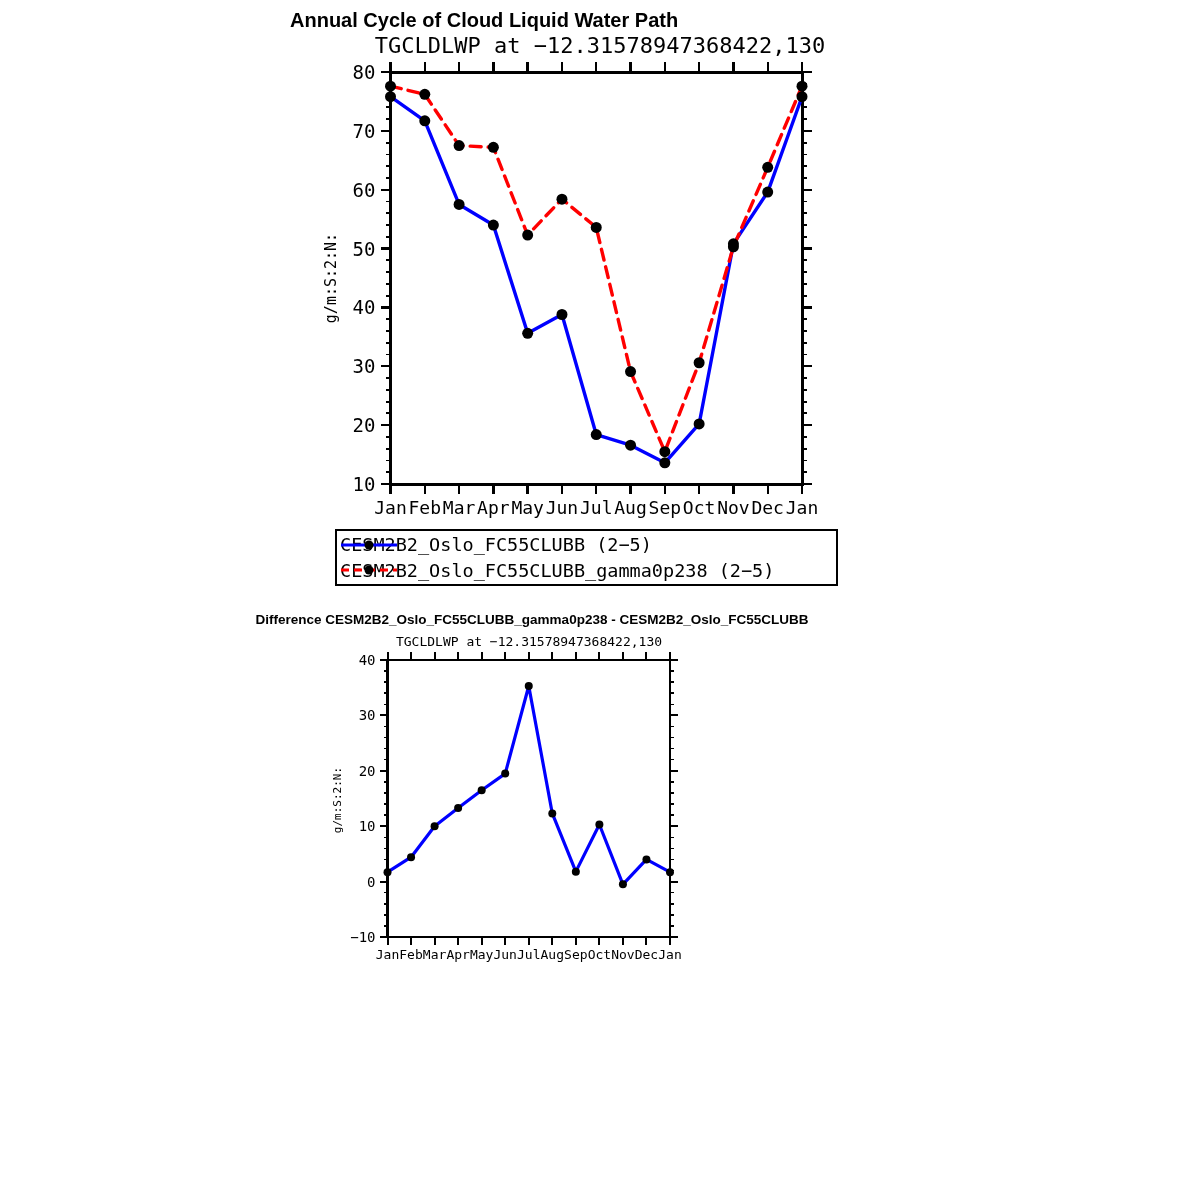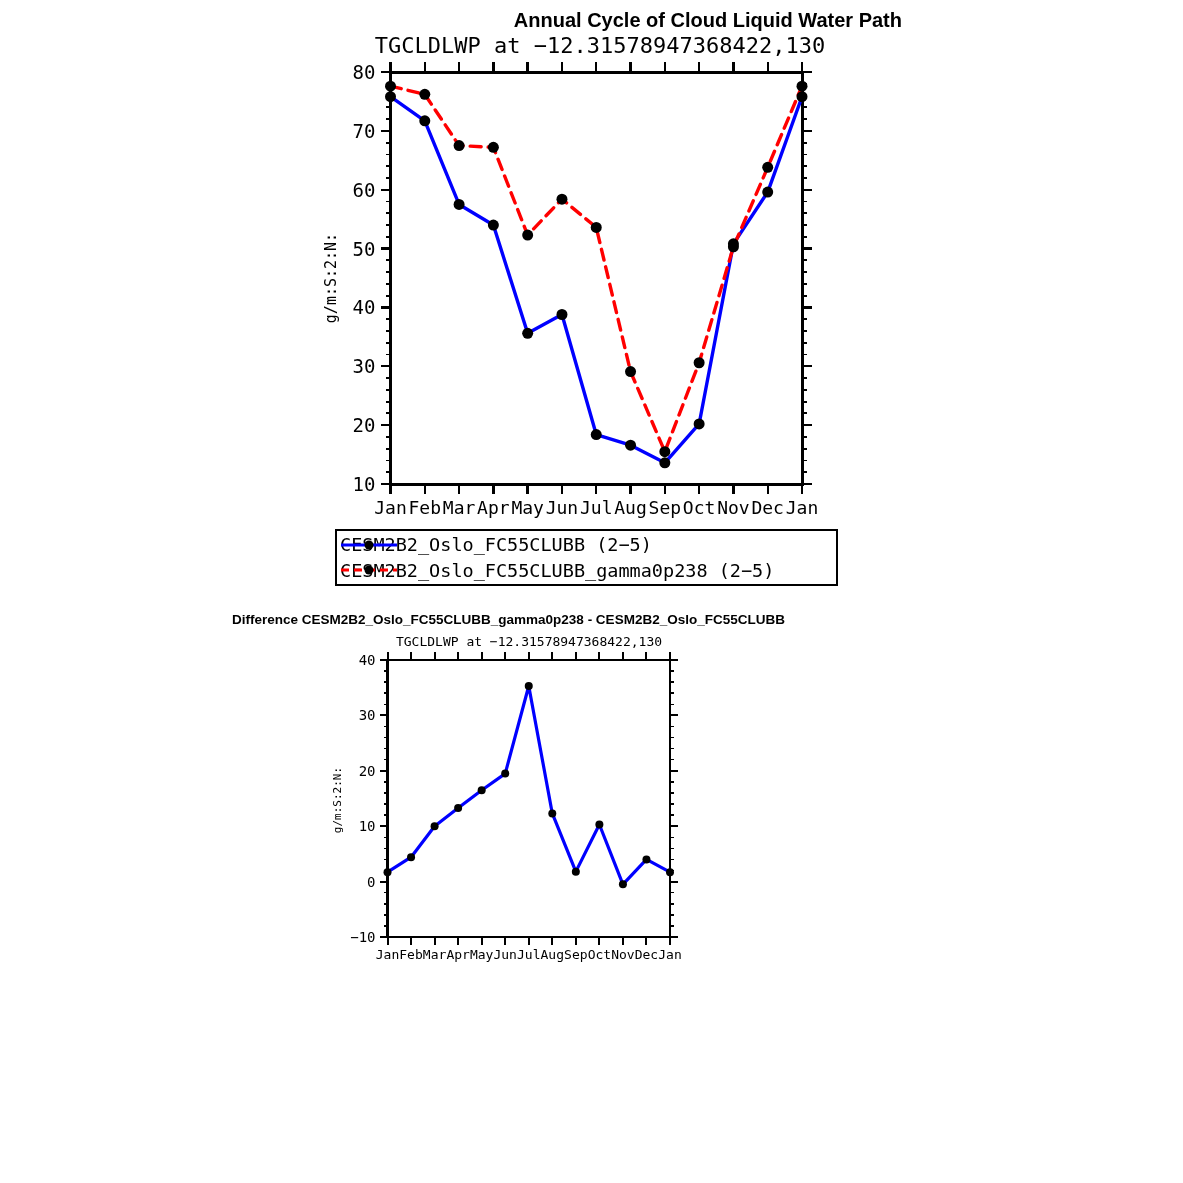--- a/index.html
+++ b/index.html
@@ -1,30 +1,30 @@
 <!DOCTYPE html>
 <html><head>
 <meta charset="utf-8">
 <style>
   html,body{margin:0;padding:0;background:#ffffff;}
   .page{position:relative;width:1183px;height:1183px;background:#ffffff;overflow:hidden;
         font-family:"Liberation Sans",sans-serif;color:#000;}
   .abs{position:absolute;}
   .mono{font-family:"DejaVu Sans Mono",monospace;}
-  .t1{left:290px;top:8px;width:612px;text-align:right;
+  .t1{left:290px;top:8px;width:612px;text-align:left;
       font-family:"Liberation Sans",sans-serif;font-weight:bold;font-size:20px;line-height:24px;}
   .st1{left:300px;top:33px;width:600px;text-align:center;font-size:22px;line-height:26px;}
   .yl1{left:251px;top:268px;width:160px;height:20px;line-height:20px;text-align:center;
        font-size:15px;transform:rotate(-90deg);}
   .legend{left:335px;top:529px;width:503px;height:57px;border:2px solid #000;box-sizing:border-box;
           display:flex;flex-direction:column;justify-content:space-evenly;padding-left:3px;background:#fff;}
   .legrow{display:flex;align-items:center;height:24px;}
   .legsample{width:58px;height:14px;flex:none;}
   .legtext{font-size:18.5px;white-space:nowrap;}
-  .t2{left:232px;top:612px;width:600px;
+  .t2{left:232px;top:612px;width:600px;text-align:center;
       font-family:"Liberation Sans",sans-serif;font-weight:bold;font-size:13.5px;line-height:16px;}
   .st2{left:229px;top:634px;width:600px;text-align:center;font-size:13px;line-height:16px;}
   .yl2{left:278px;top:792px;width:120px;height:16px;line-height:16px;text-align:center;
        font-size:11px;transform:rotate(-90deg);}
   svg{position:absolute;overflow:visible;}
   svg text{fill:#000;stroke:none;}
 </style>
 </head>
 <body>
 

